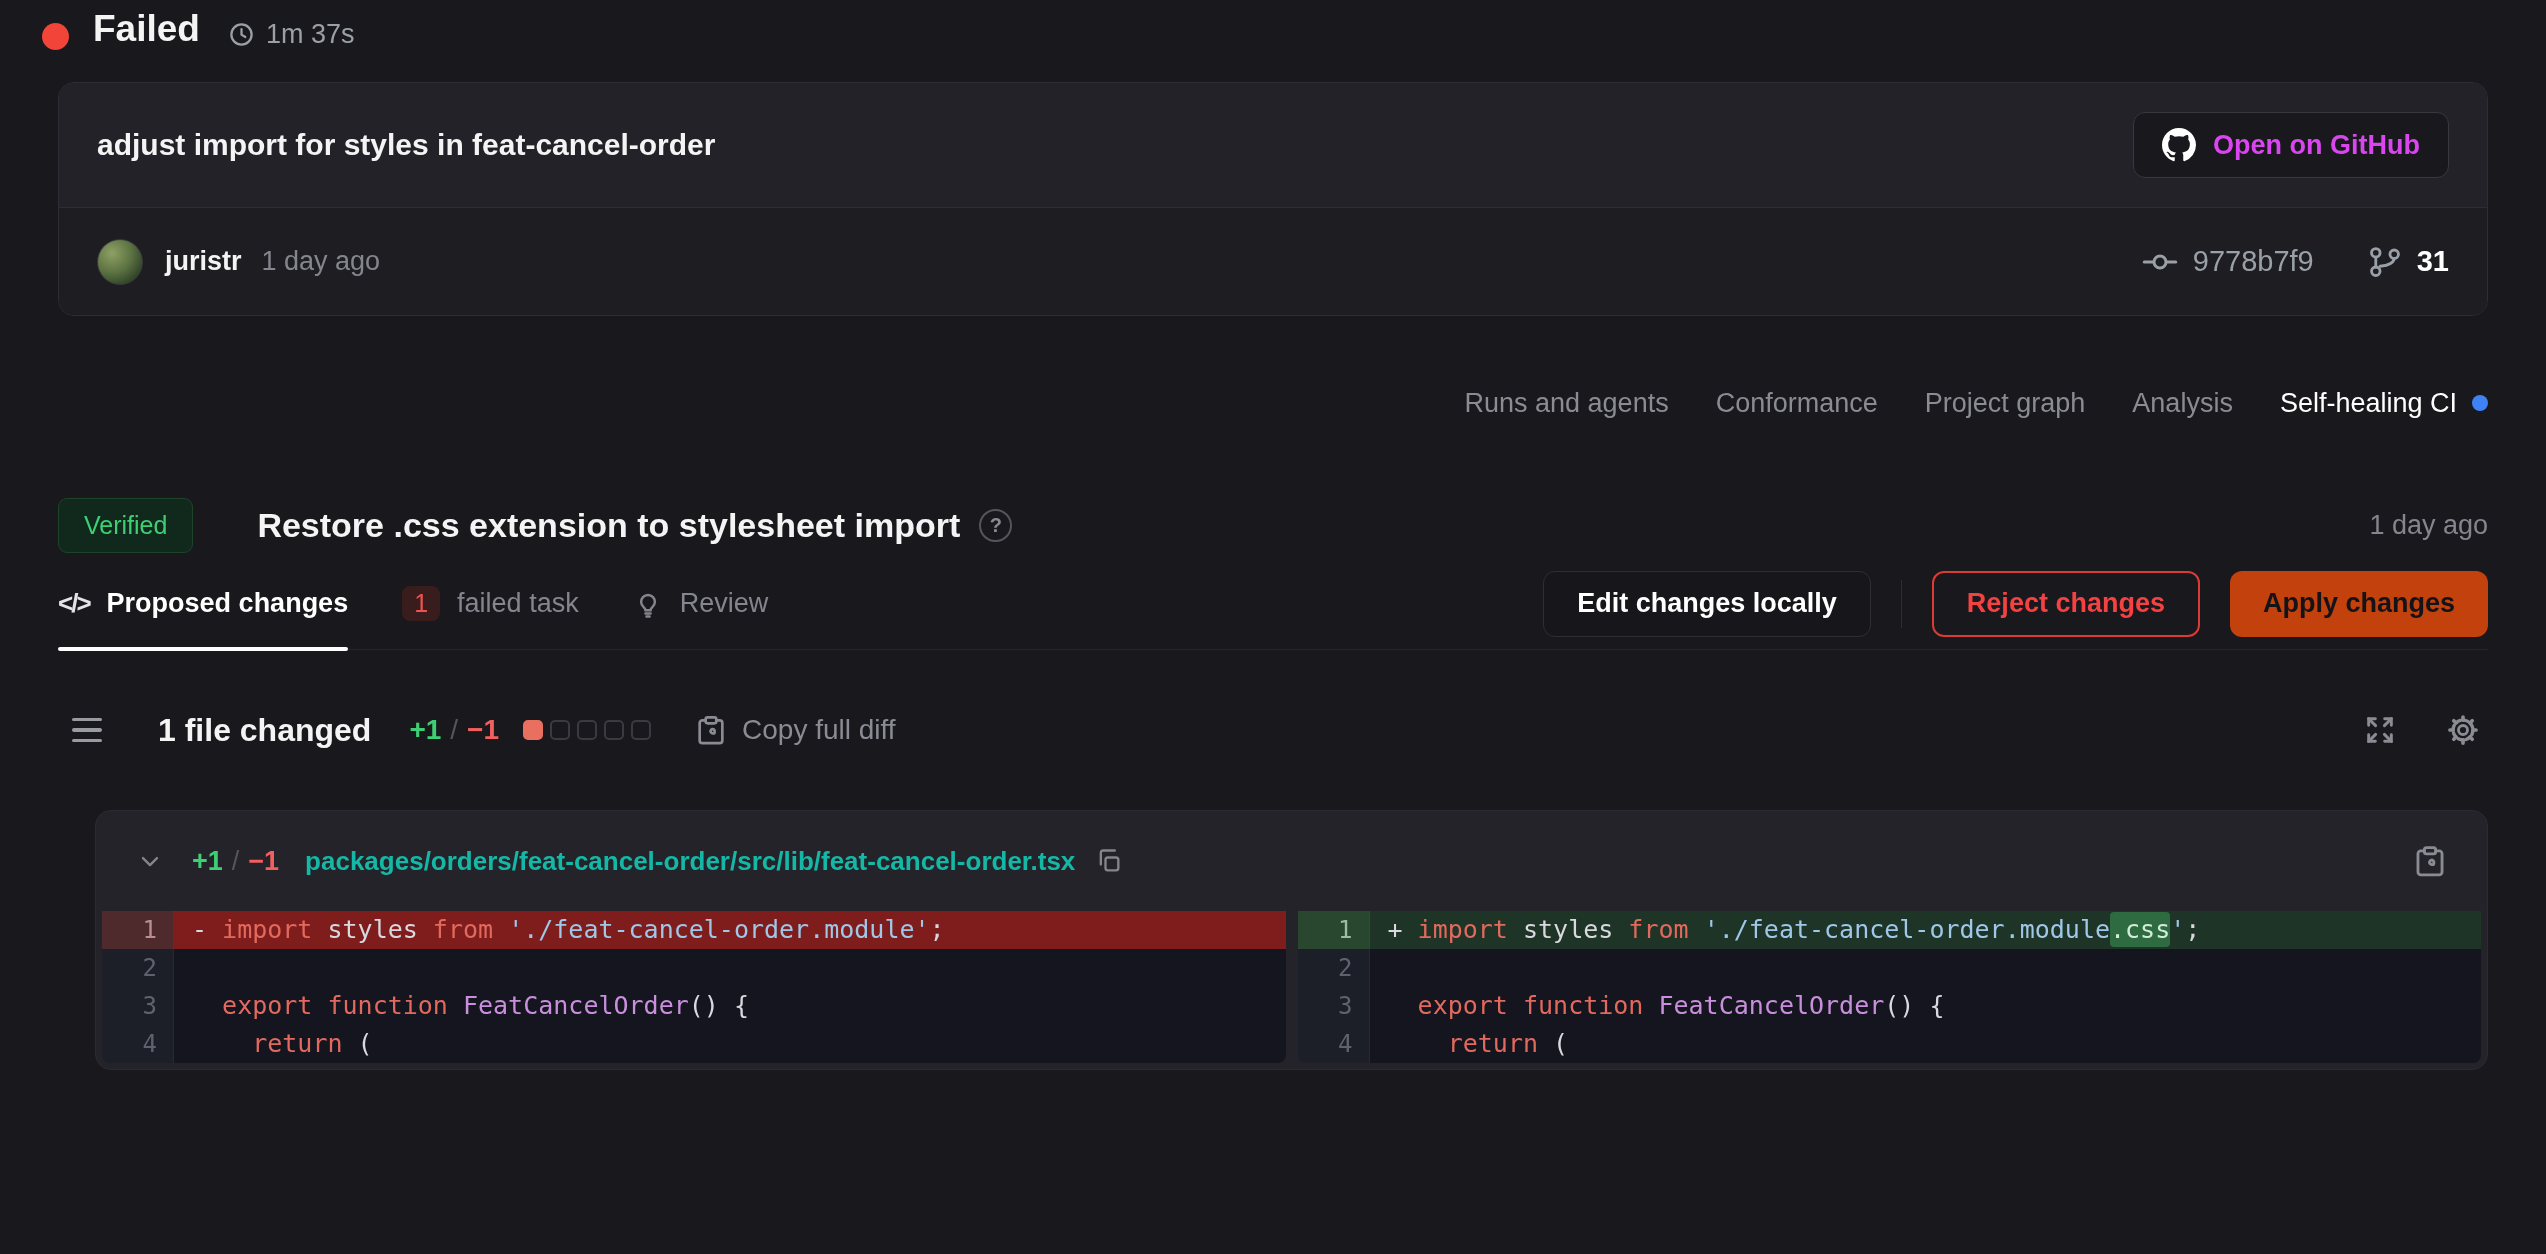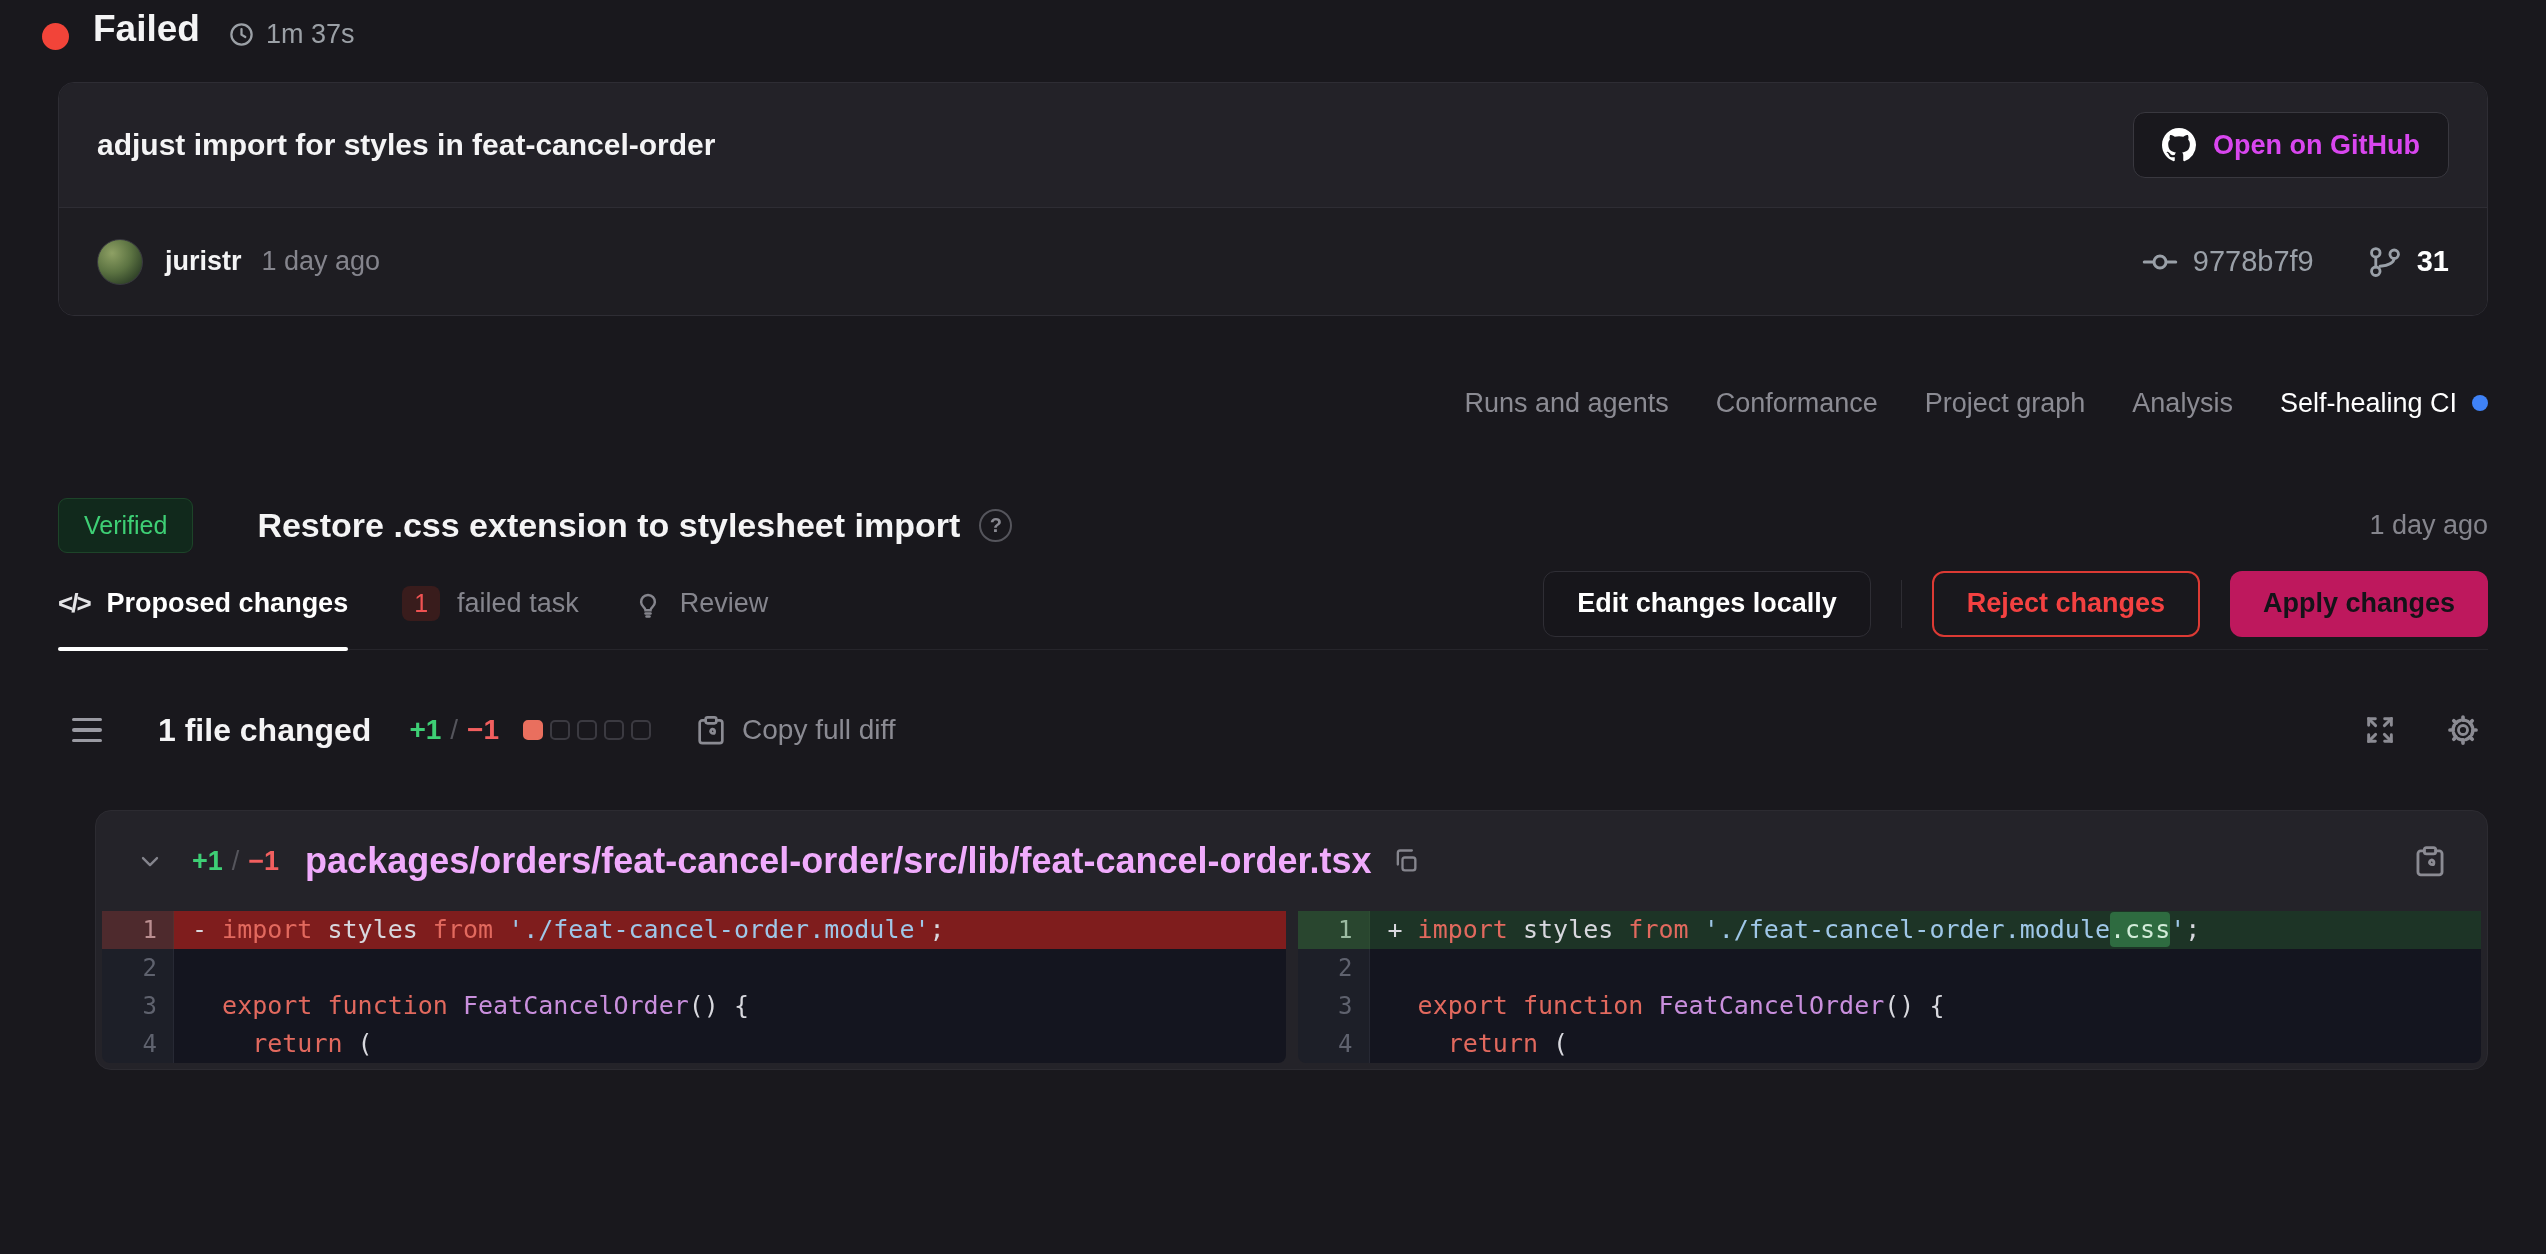--- a/index.html
+++ b/index.html
@@ -52,41 +52,41 @@
   .tab + .tab { margin-left: 54px; }
   .tab.active { color: #fff; font-weight: 700; }
   .tab.active::after { content: ""; position: absolute; left: 0; right: 0; bottom: -2px; height: 4px; background: #fff; border-radius: 2px; }
   .code-glyph { font-size: 26px; letter-spacing: -2px; font-weight: 700; color: #e4e4e7; }
   .count-badge { background: #391c1c; color: #f05252; border-radius: 8px; padding: 3px 12px; font-size: 25px; }
   .tab-actions { margin-left: auto; display: flex; align-items: center; gap: 30px; }
   .btn { height: 66px; border-radius: 12px; padding: 0 33px; font-size: 27px; font-weight: 700; display: flex; align-items: center; cursor: pointer; font-family: inherit; }
   .btn-edit { background: #17161b; border: 1px solid #2f2e35; color: #fff; }
   .v-div { width: 1px; height: 48px; background: #2e2d33; }
   .btn-reject { background: transparent; border: 2px solid #dc3a34; color: #f44141; }
-  .btn-apply { background: #be185d; border: none; color: #141318; }
+  .btn-apply { background: #c2410c; border: none; color: #141318; }
 
   
   .toolbar { display: flex; align-items: center; margin-top: 52px; height: 56px; }
   .hamburger { margin-left: 14px; display: flex; flex-direction: column; gap: 7px; cursor: pointer; }
   .hamburger span { display: block; width: 30px; height: 3.5px; background: #9a9aa2; border-radius: 2px; }
   .files-changed { font-size: 32px; font-weight: 700; margin-left: 56px; }
   .stats { display: flex; align-items: center; font-size: 28px; margin-left: 38px; font-weight: 700; }
   .plus { color: #3ecf75; } .slash { color: #55555c; margin: 0 9px; font-weight: 400; } .minus { color: #f25f5f; }
   .squares { display: flex; align-items: center; gap: 7px; margin-left: 24px; }
   .sq { width: 20px; height: 20px; border-radius: 5px; border: 2px solid #3b3a41; }
   .sq.filled { background: #e96f5e; border-color: #e96f5e; }
   .copy-diff { display: flex; align-items: center; gap: 15px; margin-left: 44px; color: #8b8b93; font-size: 28px; cursor: pointer; }
   .toolbar-icons { margin-left: auto; display: flex; align-items: center; gap: 50px; margin-right: 8px; }
   .icon-btn { cursor: pointer; display: flex; align-items: center; }
 
   
   .panel { margin: 52px 0 0 37px; background: #242329; border: 1px solid #2c2b31; border-radius: 16px; }
   .panel-head { height: 100px; display: flex; align-items: center; padding: 0 40px; }
   .panel-stats { display: flex; align-items: center; font-size: 27px; font-weight: 700; margin-left: 28px; }
-  .panel-path { font-size: 36px; font-weight: 700; color: #f0abfc; margin-left: 26px; }
+  .panel-path { font-size: 26px; font-weight: 700; color: #14b8a6; margin-left: 26px; }
   .panel-copy { margin-left: 20px; }
   .panel-clip { margin-left: auto; }
   .panes { display: flex; gap: 12px; padding: 0 6px 6px 6px; }
   .pane { flex: 1; overflow: hidden; border-radius: 0 0 8px 8px; }
   .drow { display: flex; height: 38px; }
   .gut { flex: 0 0 72px; text-align: right; padding-right: 16px; line-height: 38px;
     font-family: "DejaVu Sans Mono", monospace; font-size: 24px; color: #5f626e;
     background: #1d1f28; border-right: 1px solid #272934; }
   .dcode { flex: 1; padding-left: 18px; line-height: 38px; white-space: pre;
     font-family: "DejaVu Sans Mono", monospace; font-size: 25px; background: #14151f; color: #d8d8de; }

